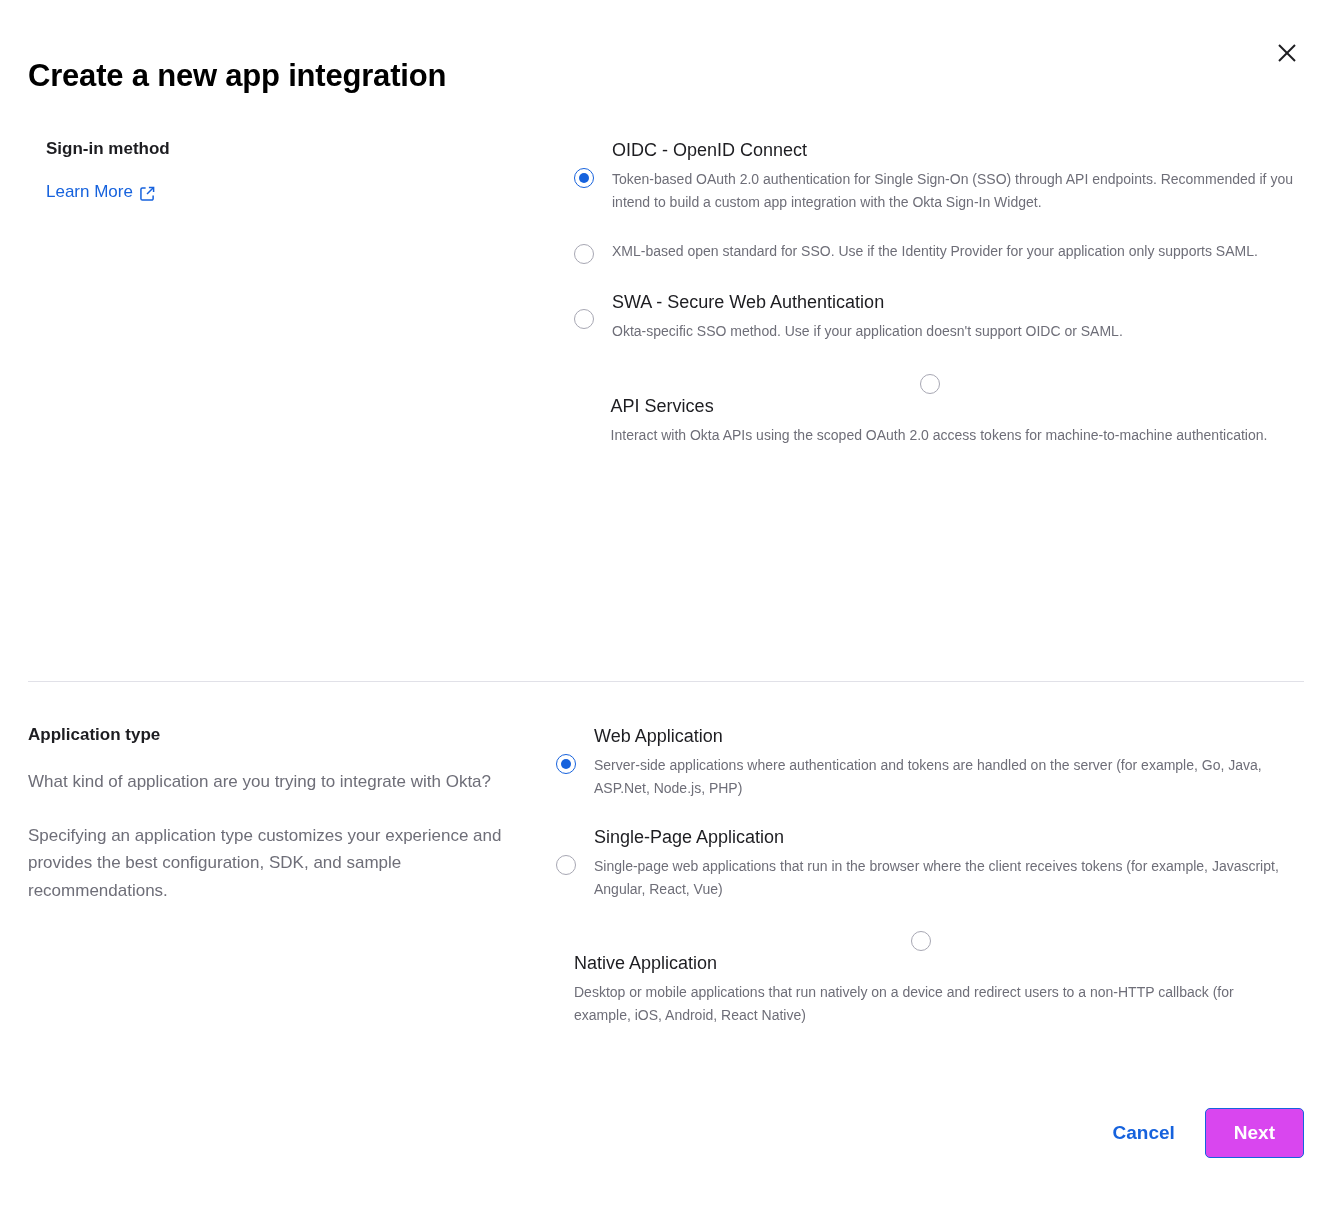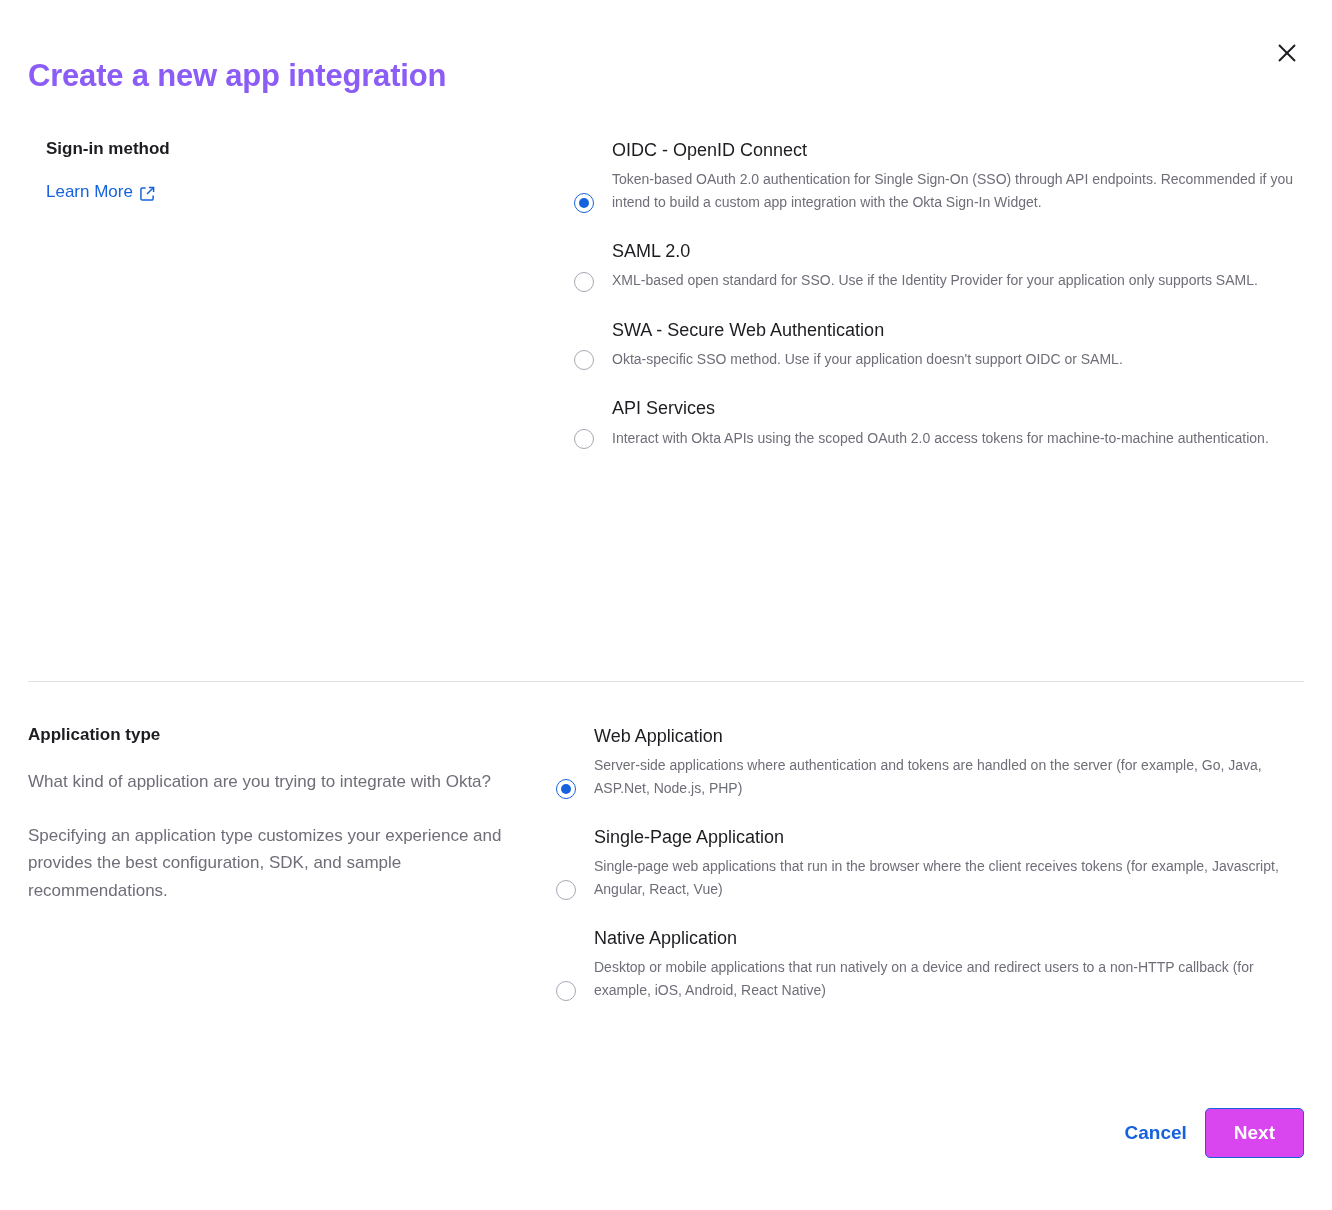--- a/index.html
+++ b/index.html
@@ -41,21 +41,21 @@
   }
   .close-btn svg { display: block; }
 
   .title {
     position: absolute;
     top: 58px;
     left: 28px;
     font-size: 31px;
     font-weight: bold;
     letter-spacing: -0.2px;
-    color: #8b5cf6;
+    color: #000000;
     margin: 0;
   }
 
   .section {
     position: absolute;
     left: 28px;
     right: 28px;
   }
   .section-signin { top: 138px; margin-left: 18px; }
   .section-apptype { top: 724px; }
@@ -100,24 +100,24 @@
     font-size: 17px;
     line-height: 1.62;
     color: #6e6e78;
     margin: 0 0 26px 0;
     max-width: 480px;
   }
   .help-text:last-child { margin-bottom: 0; }
 
   .radio-row {
     display: flex;
-    align-items: flex-end;
+    align-items: center;
     margin-bottom: 26px;
   }
-  .radio-row:last-child { margin-bottom: 0; }
+  .radio-row:last-child { margin-bottom: 0; flex-direction: column; }
   .radio-mark {
     flex: 0 0 auto;
     width: 20px;
     height: 20px;
     border-radius: 50%;
     border: 1.5px solid #a7a7b3;
     background: #ffffff;
     margin-top: 5px;
     margin-right: 18px;
     position: relative;
@@ -162,21 +162,21 @@
     height: 1px;
     background: #e1e1e8;
   }
 
   .footer {
     position: absolute;
     right: 28px;
     top: 1108px;
     display: flex;
     align-items: center;
-    gap: 12px;
+    gap: 24px;
   }
   .btn-cancel {
     background: transparent;
     border: none;
     color: #1662dd;
     font-size: 19px;
     font-weight: bold;
     font-family: inherit;
     cursor: pointer;
     padding: 10px 6px;
@@ -229,21 +229,20 @@
           <span class="radio-mark checked"></span>
           <div class="radio-body">
             <div class="radio-title">OIDC - OpenID Connect</div>
             <div class="radio-desc">Token-based OAuth 2.0 authentication for Single Sign-On (SSO) through API endpoints. Recommended if you intend to build a custom app integration with the Okta Sign-In Widget.</div>
           </div>
         </div>
 
         <div class="radio-row">
           <span class="radio-mark"></span>
           <div class="radio-body">
-            <div class="radio-title">SAML 2.0</div>
             <div class="radio-desc">XML-based open standard for SSO. Use if the Identity Provider for your application only supports SAML.</div>
           </div>
         </div>
 
         <div class="radio-row">
           <span class="radio-mark"></span>
           <div class="radio-body">
             <div class="radio-title">SWA - Secure Web Authentication</div>
             <div class="radio-desc">Okta-specific SSO method. Use if your application doesn't support OIDC or SAML.</div>
           </div>

